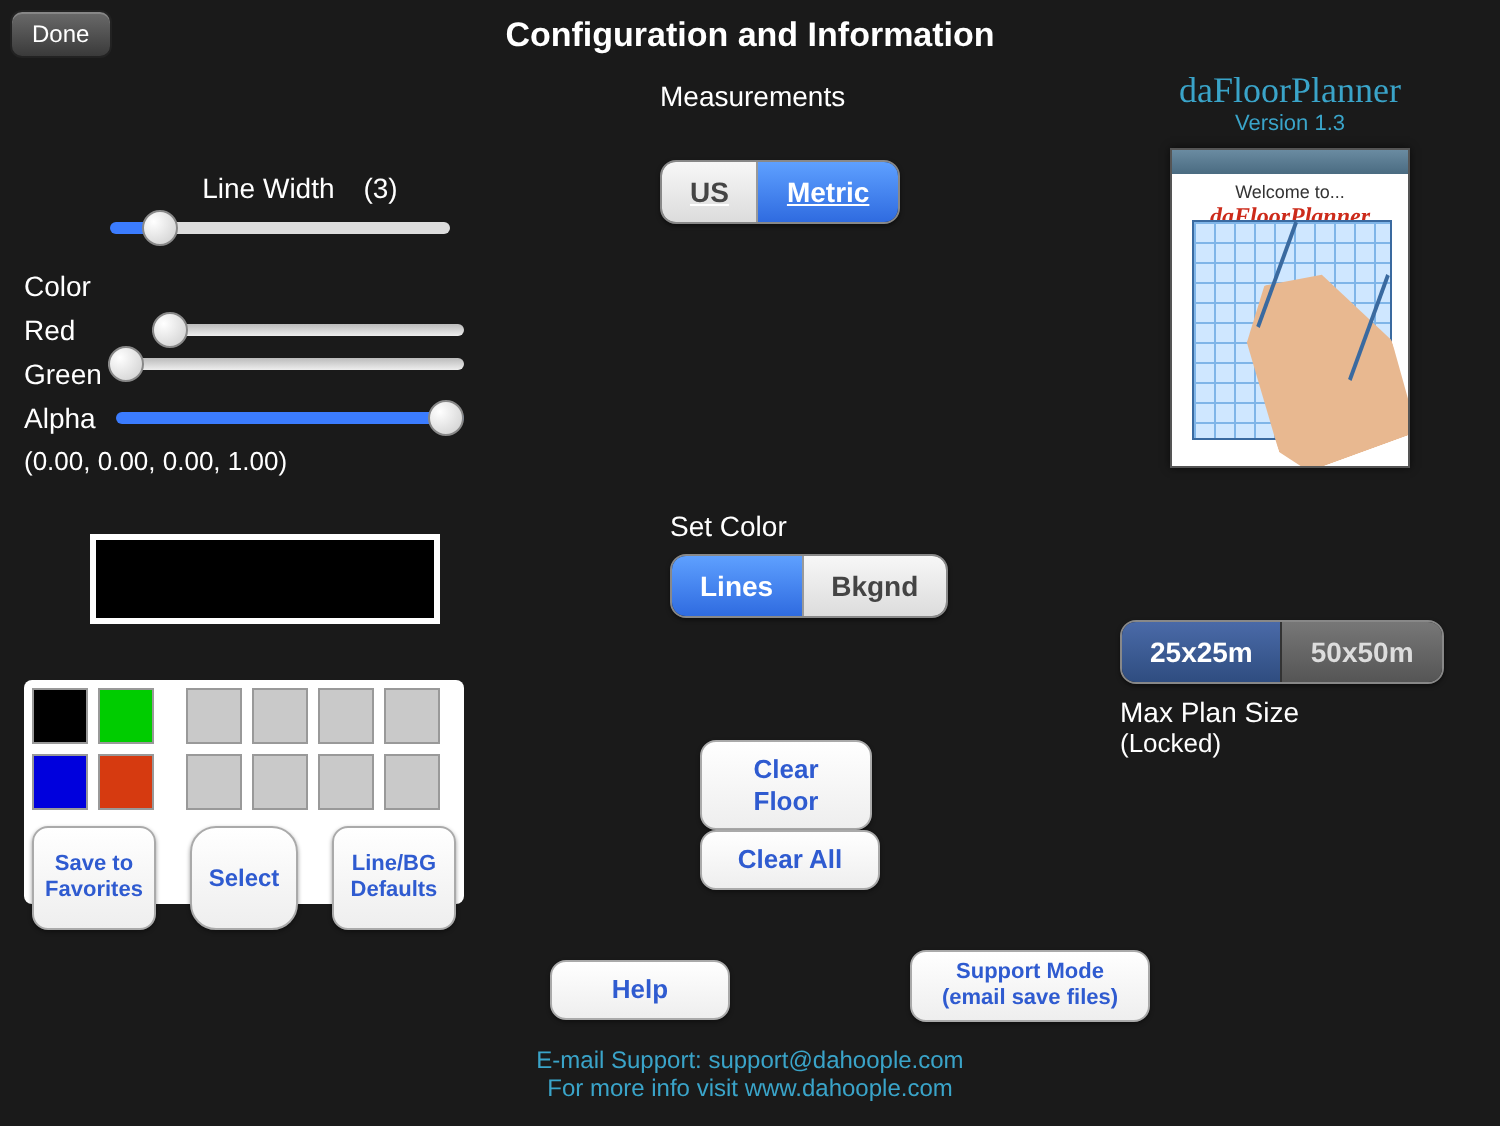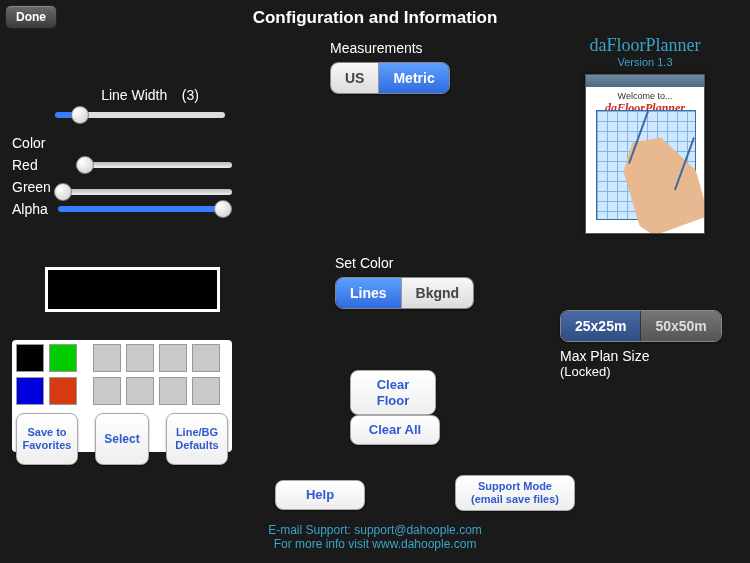--- a/index.html
+++ b/index.html
@@ -14,21 +14,21 @@
   }
   .done-btn {
     position: absolute;
     top: 5px;
     left: 5px;
     background: linear-gradient(#6a6a6a, #3a3a3a);
     border: 1px solid #222;
     border-radius: 6px;
     color: #fff;
     font-size: 12px;
-    font-weight: bold;
+    font-weight: normal;
     padding: 4px 10px;
     box-shadow: inset 0 1px 0 rgba(255,255,255,0.2);
   }
   .title {
     position: absolute;
     top: 8px;
     left: 0;
     width: 100%;
     text-align: center;
     font-size: 17px;
@@ -160,48 +160,49 @@
   .support-text { color:#3aa4c9; font-size:12px; text-align:center; }
 </style>
 </head>
 <body>
 
 <button class="done-btn">Done</button>
 <div class="title">Configuration and Information</div>
 
 <div style="position:absolute; left:330px; top:40px; text-align:center;">
   <div class="clabel">Measurements</div>
-  <div class="seg" style="margin-top:6px;">
+  <div class="seg" style="margin-top:24px;text-decoration:underline;">
     <div class="opt">US</div>
     <div class="opt active">Metric</div>
   </div>
 </div>
 
 <div style="position:absolute; left:55px; top:86px; width:190px;">
   <div style="text-align:center;">
     <span class="label">Line Width</span>
     <span class="label" style="margin-left:10px;">(3)</span>
   </div>
   <input type="range" min="1" max="20" value="3" class="slider" style="width: 170px; margin: 6px 0px 0px; background: linear-gradient(to right, rgb(59, 124, 255) 0%, rgb(59, 124, 255) 10%, rgb(221, 221, 221) 10%, rgb(221, 221, 221) 100%);">
 </div>
 
 <div style="position:absolute; left:12px; top:135px; width:220px;">
   <div class="clabel" style="margin-bottom:6px;">Color</div>
   <div style="display:flex; align-items:center; gap:24px; margin-bottom:6px;">
     <span class="label" style="width:40px;">Red</span>
     <input type="range" min="0" max="100" value="0" class="slider" style="flex: 1 1 0%;">
   </div>
-  <div style="display:flex; align-items:flex-end; gap:2px; margin-bottom:6px;">
+  <div style="display:flex; align-items:flex-start; gap:2px; margin-bottom:6px;">
     <span class="label" style="width:40px;">Green</span>
     <input type="range" min="0" max="100" value="0" class="slider" style="flex: 1 1 0%;">
   </div>
   <div style="display:flex; align-items:center; gap:6px;">
     <span class="label" style="width:40px;">Alpha</span>
     <input type="range" min="0" max="100" value="100" class="slider blue-track" style="flex: 1 1 0%;">
   </div>
+  <div class="clabel" style="margin-top:6px; font-size:13px;">(0.00, 0.00, 0.00, 1.00)</div>
 </div>
 
 <div class="preview-box"></div>
 
 <div style="position:absolute; left:335px; top:255px; text-align:center;">
   <div class="clabel">Set Color</div>
   <div class="seg" style="margin-top:6px;">
     <div class="opt active">Lines</div>
     <div class="opt">Bkgnd</div>
   </div>
@@ -221,21 +222,21 @@
     <div class="sw" style="background:#00d;"></div>
     <div class="sw" style="background:#d63a10;"></div>
     <div style="width:6px"></div>
     <div class="sw"></div>
     <div class="sw"></div>
     <div class="sw"></div>
     <div class="sw"></div>
   </div>
   <div style="display:flex; gap:6px; margin-top:8px; justify-content:space-between;">
     <button class="wbtn" style="padding:3px 4px; font-size:11px; width:62px;">Save to Favorites</button>
-    <button class="wbtn" style="padding:18px 8px; font-size:12px;">Select</button>
+    <button class="wbtn" style="padding:18px 8px; font-size:12px;border-radius:13px;">Select</button>
     <button class="wbtn" style="padding:3px 4px; font-size:11px; width:62px;">Line/BG Defaults</button>
   </div>
 </div>
 
 <button class="wbtn" style="position:absolute; left:350px; top:370px; width:86px;">Clear Floor</button>
 <button class="wbtn" style="position:absolute; left:350px; top:415px; width:90px;">Clear All</button>
 
 <button class="wbtn" style="position:absolute; left:275px; top:480px; width:90px;">Help</button>
 <button class="wbtn" style="position:absolute; left:455px; top:475px; width:120px; font-size:11px; padding:4px 6px;">Support Mode (email save files)</button>
 

